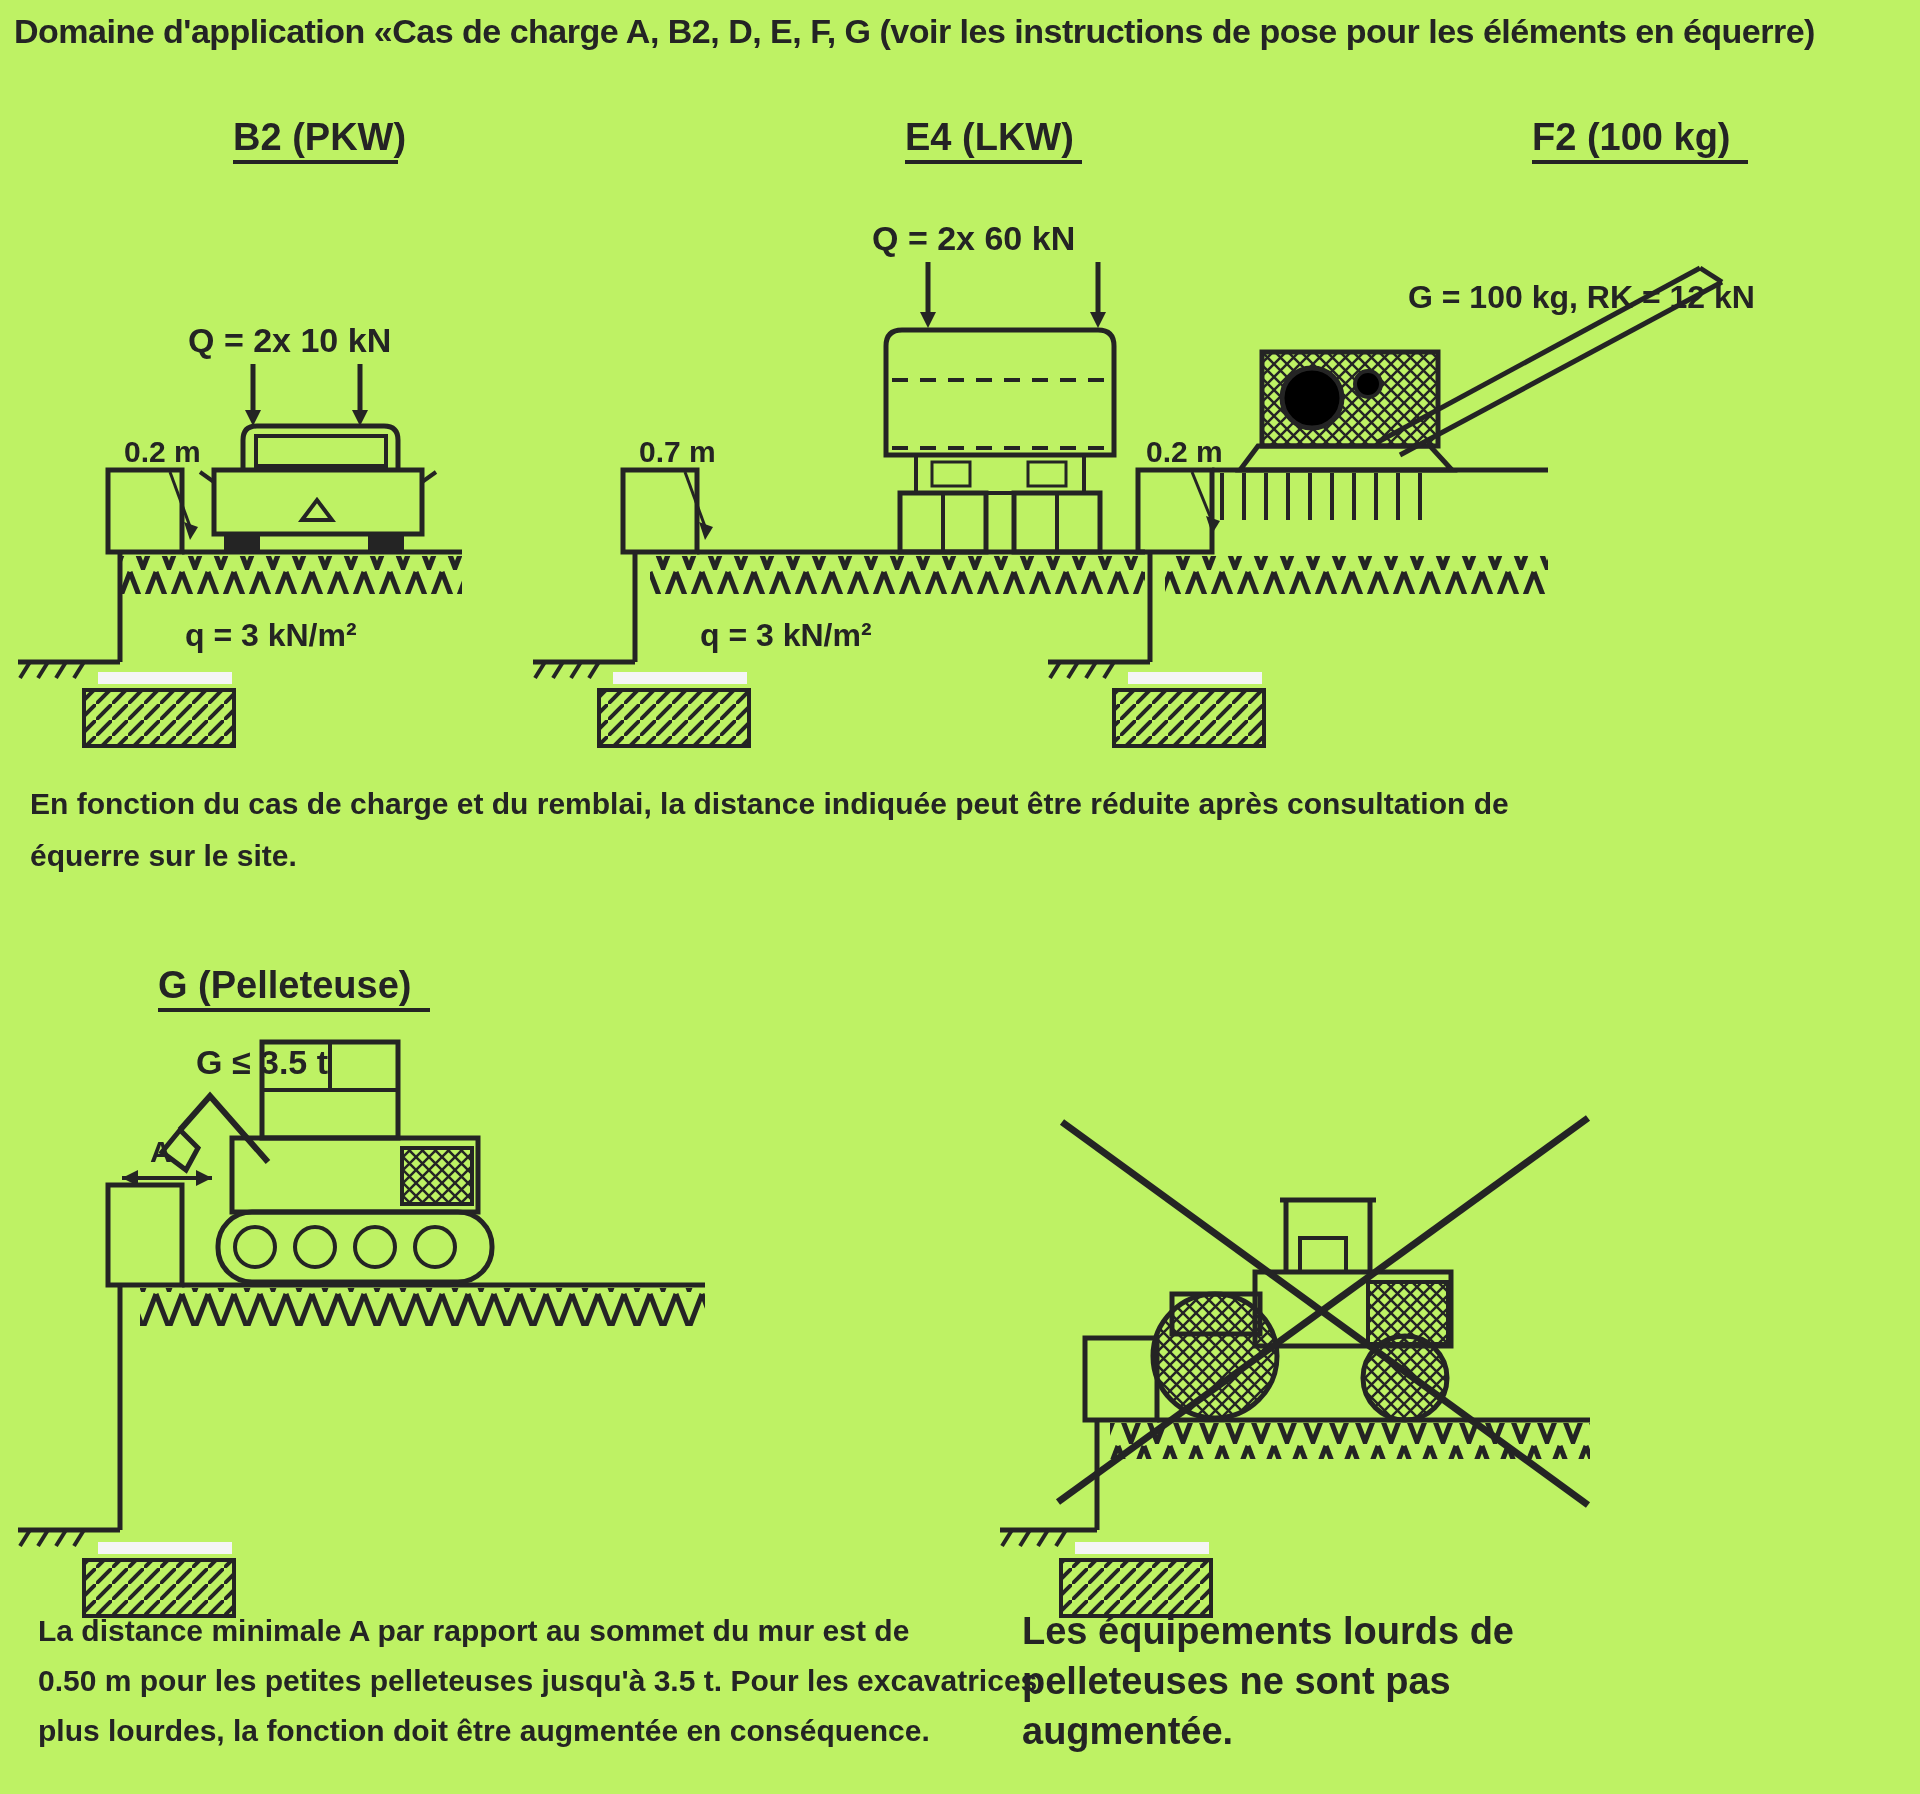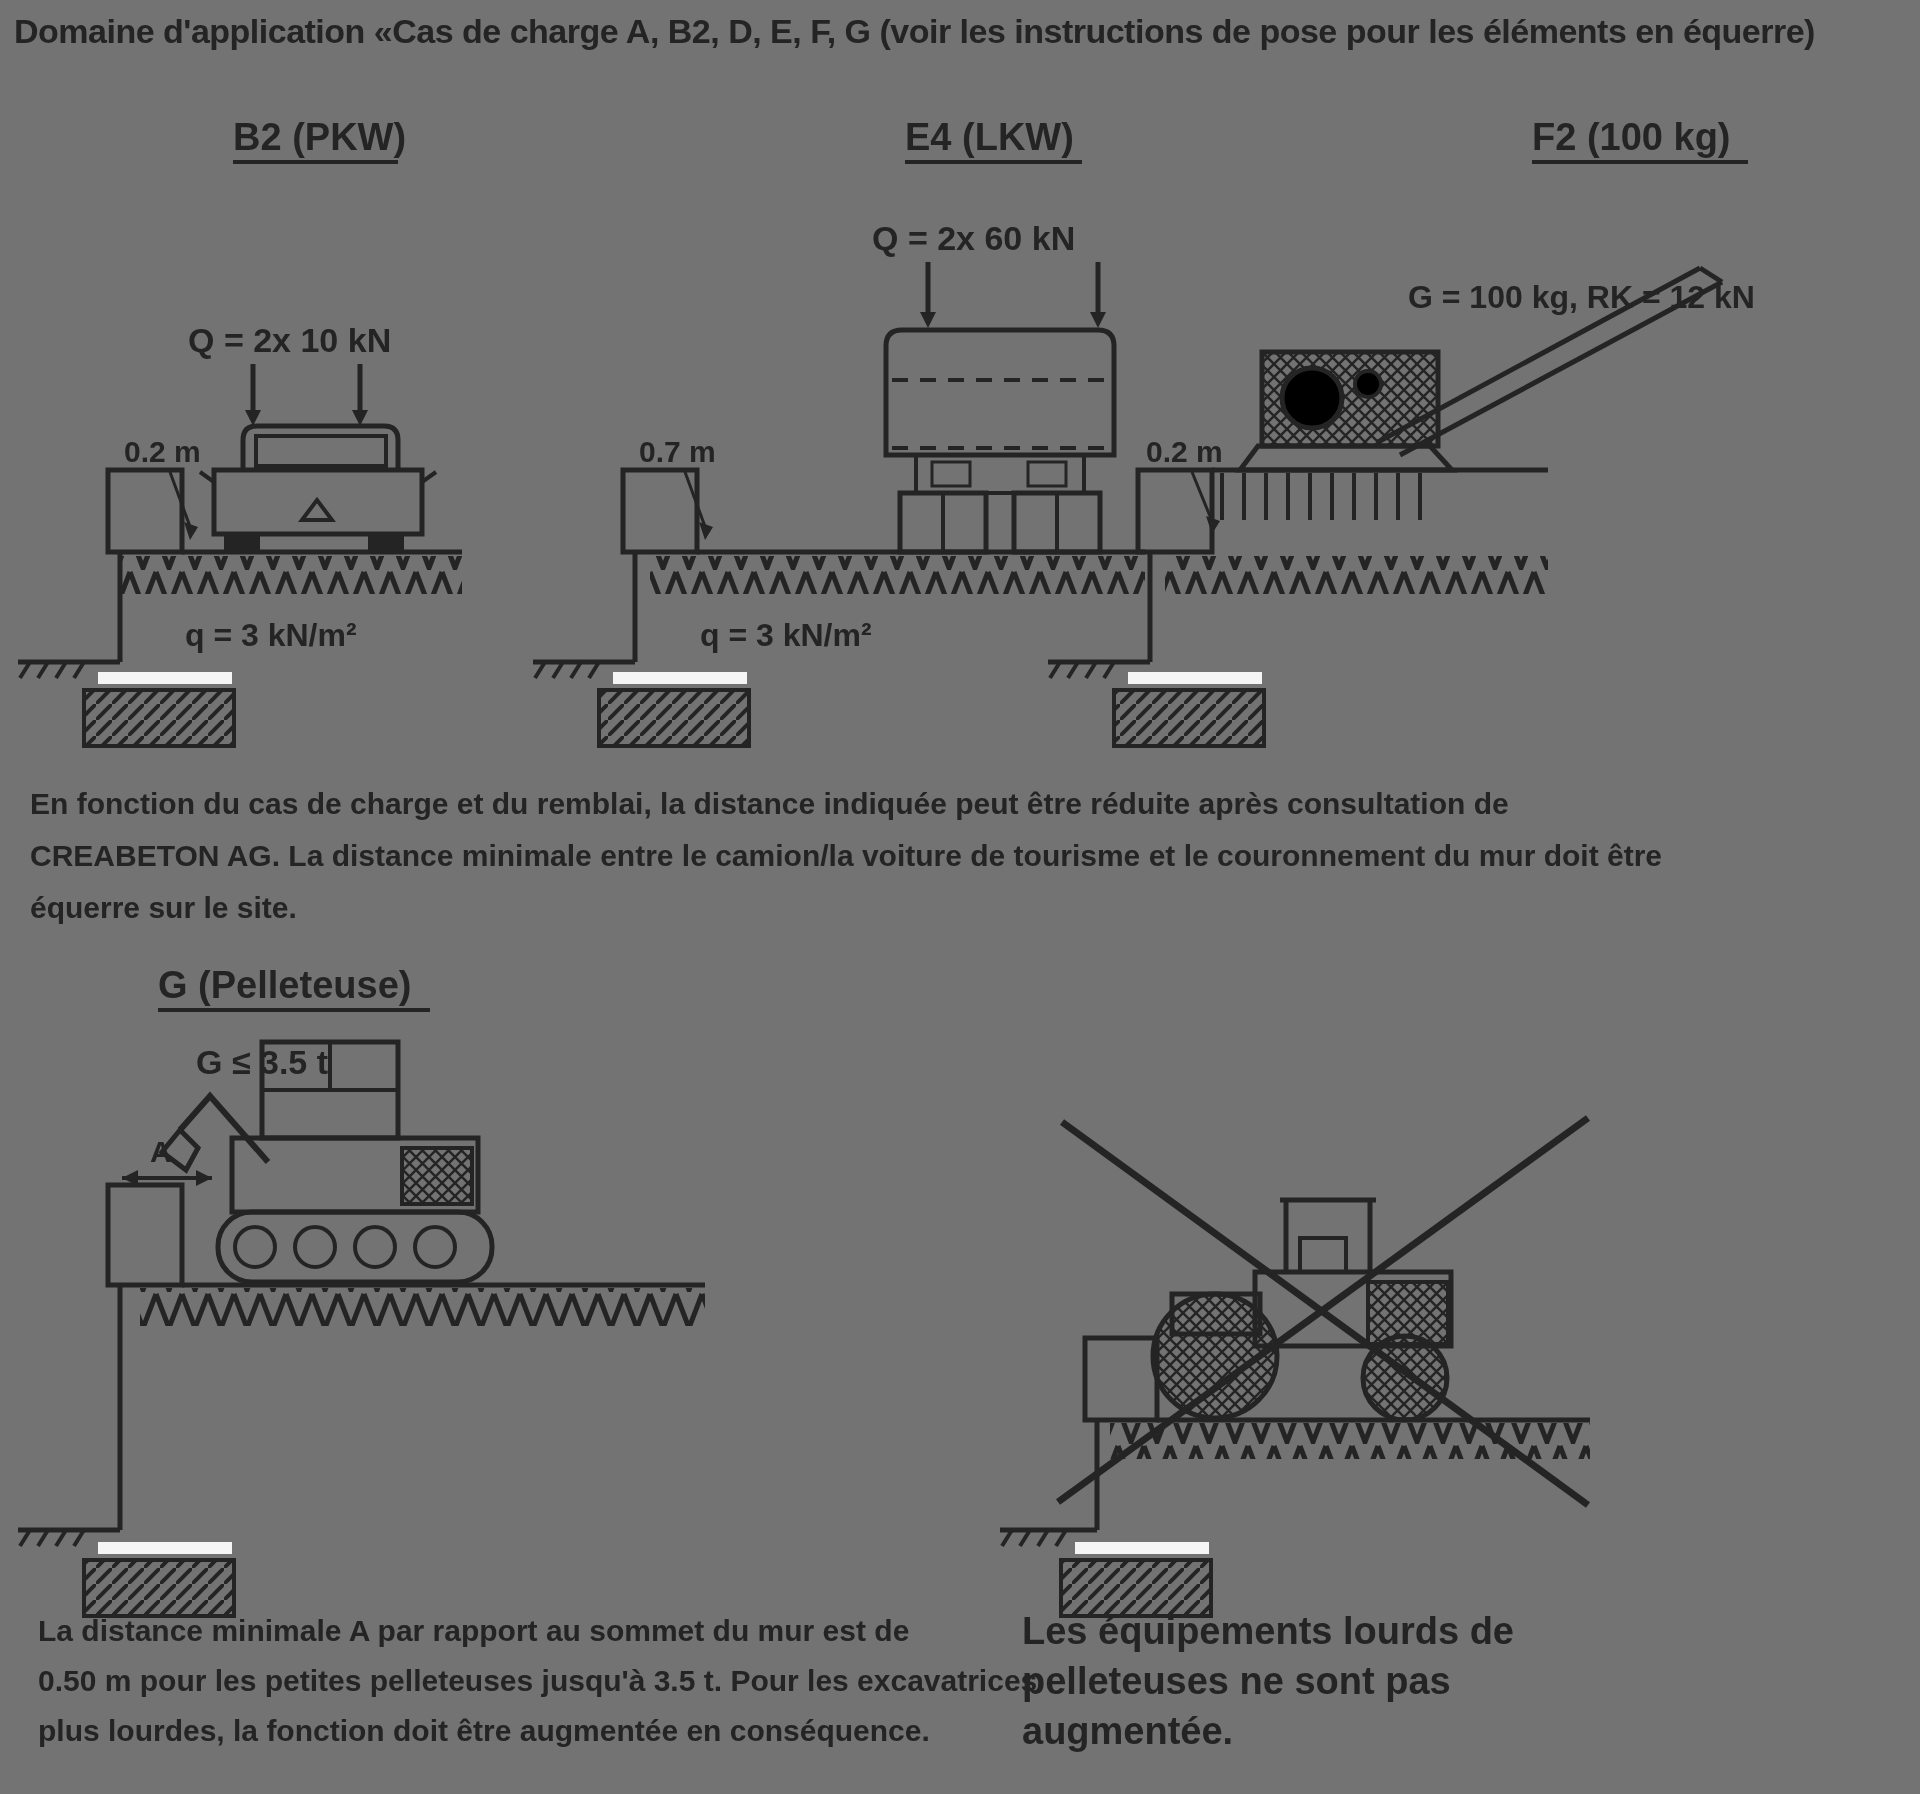--- a/index.html
+++ b/index.html
@@ -1,16 +1,16 @@
 <!DOCTYPE html>
 <html><head>
 <meta charset="utf-8">
 <style>
   html,body{margin:0;padding:0;background:#000;}
-  .page{position:relative;width:1920px;height:1794px;background:#737373;overflow:hidden;
+  .page{position:relative;width:1920px;height:1794px;background:#bef264;overflow:hidden;
         font-family:"Liberation Sans",sans-serif;color:#242424;}
   .title{position:absolute;left:14px;top:12px;width:1895px;font-size:34px;font-weight:bold;
          letter-spacing:-0.5px;white-space:nowrap;}
   .note{position:absolute;font-weight:bold;}
   .note div{white-space:nowrap;}
   .note-middle{left:30px;top:778px;font-size:30px;line-height:52px;}
   .note-excavator{left:30px;top:1606px;font-size:30px;line-height:50px;margin-left:8px;}
   .note-compaction{left:1022px;top:1606px;font-size:38px;line-height:50px;}
   svg.art{position:absolute;left:0;top:0;}
   svg text{fill:#242424;font-family:"Liberation Sans",sans-serif;font-weight:bold;}
@@ -256,21 +256,20 @@
           <line x1="1066" y1="1530" x2="1056" y2="1546" class="ink" stroke-width="4"></line>
         </g>
         <rect x="1075" y="1542" width="134" height="12" fill="#f5f5f5"></rect>
         <rect x="1061" y="1560" width="150" height="56" fill="url(#dh)" stroke="#242424" stroke-width="4"></rect>
       </g>
     </g>
   </svg>
 
   <div class="note note-middle">
     <div>En fonction du cas de charge et du remblai, la distance indiquée peut être réduite après consultation de</div>
-    <div>CREABETON AG. La distance minimale entre le camion/la voiture de tourisme et le couronnement du mur doit être</div>
     <div>équerre sur le site.</div>
   </div>
 
   <div class="note note-excavator">
     <div>La distance minimale A par rapport au sommet du mur est de</div>
     <div>0.50 m pour les petites pelleteuses jusqu'à 3.5 t. Pour les excavatrices</div>
     <div>plus lourdes, la fonction doit être augmentée en conséquence.</div>
   </div>
 
   <div class="note note-compaction">

